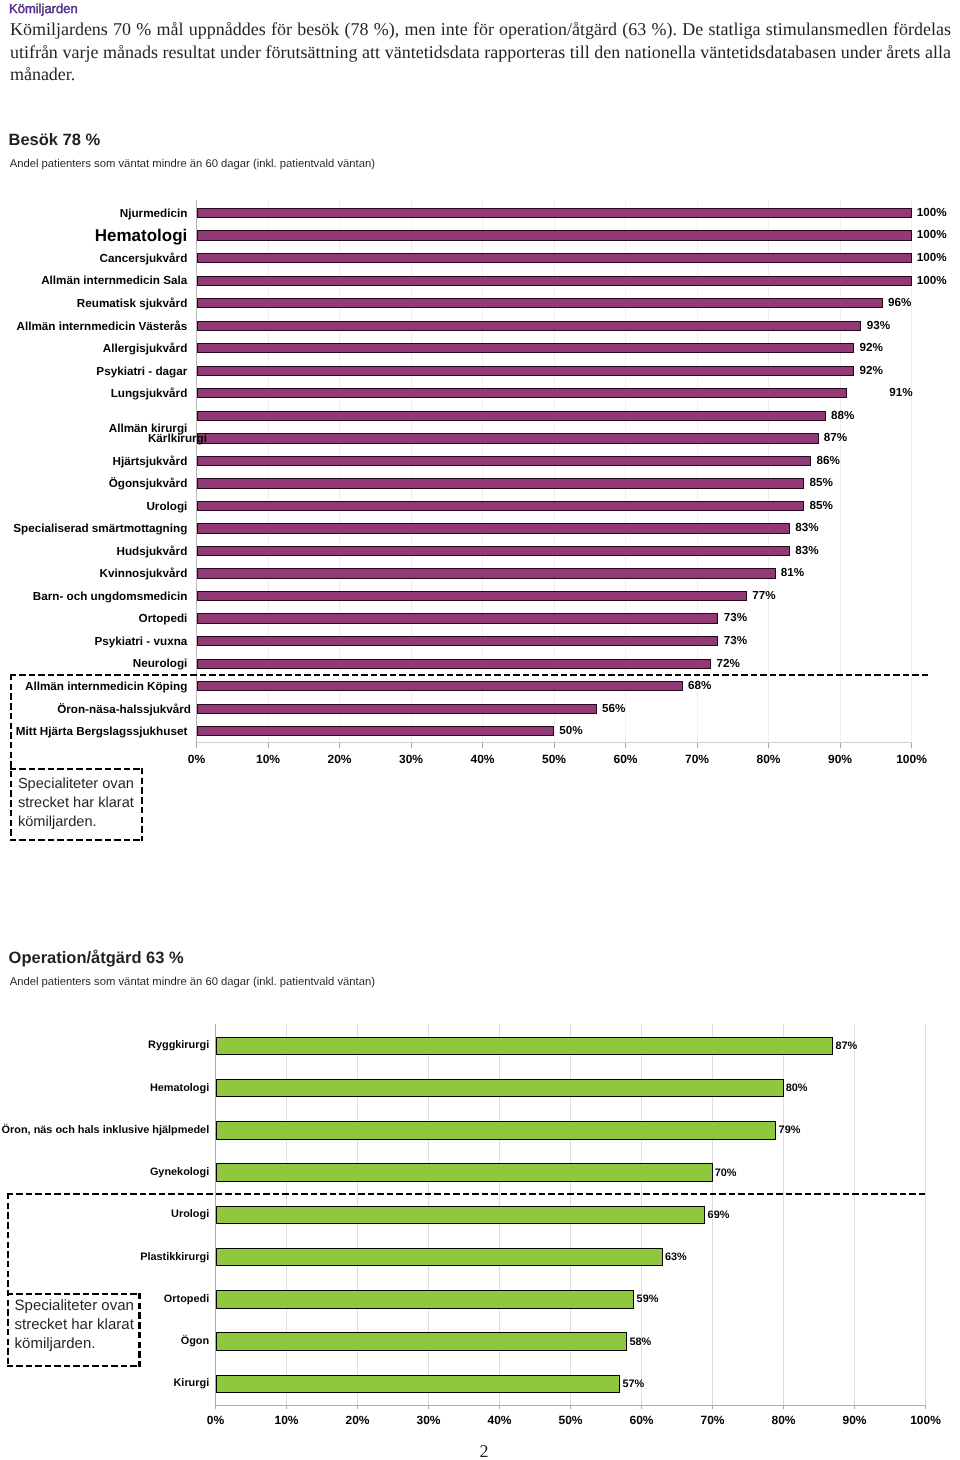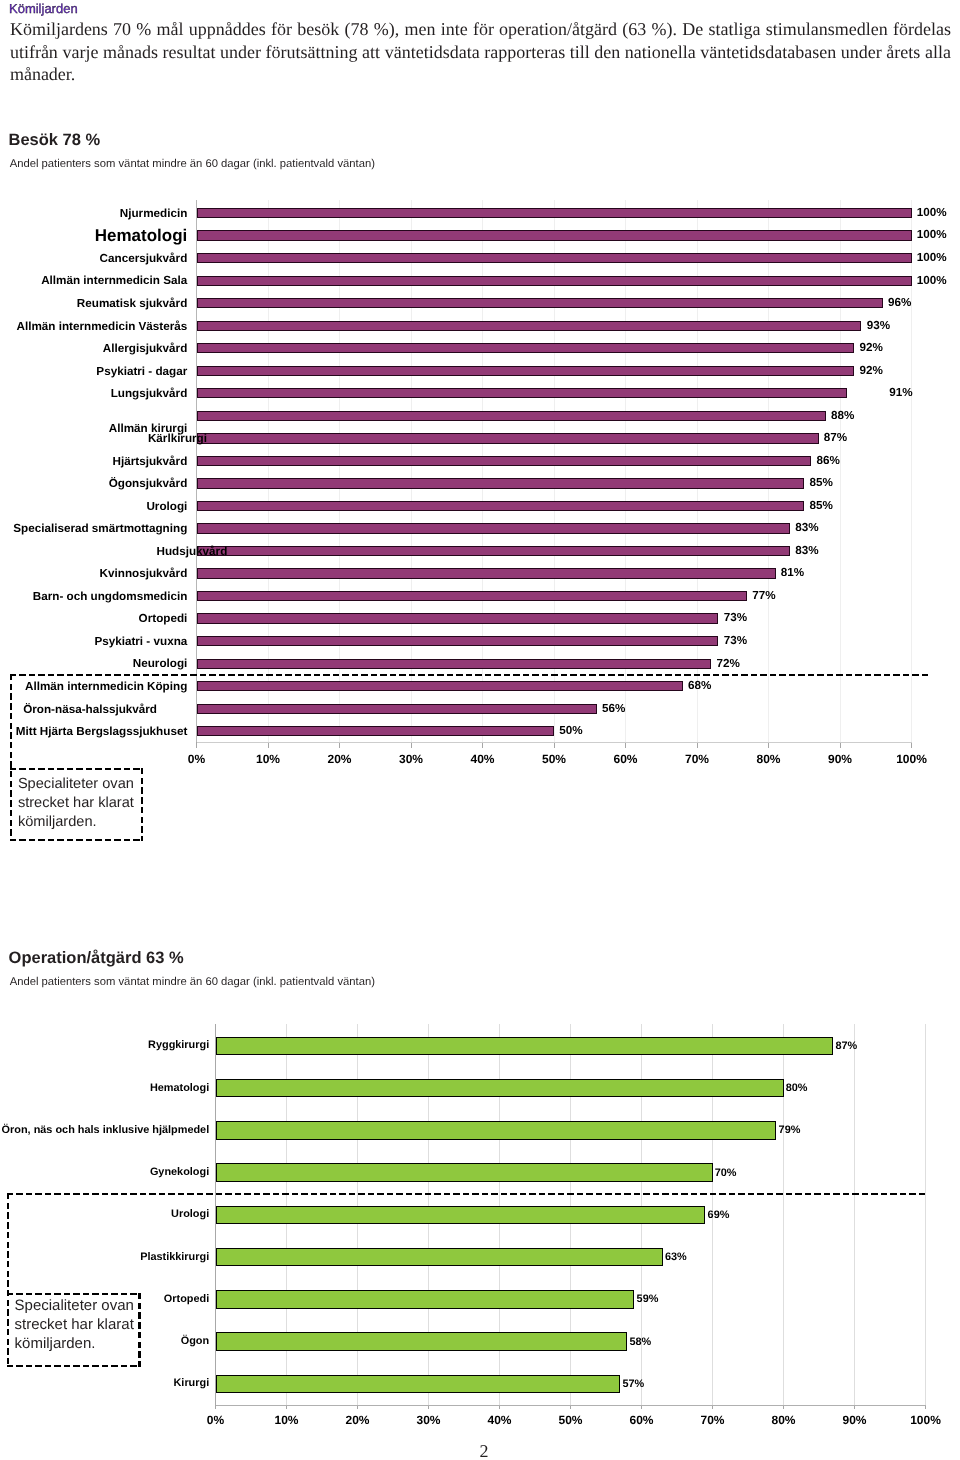--- a/index.html
+++ b/index.html
@@ -184,35 +184,35 @@
 <div class="cat-label" style="left: 0px; width: 207px; top: 433.15px; line-height: 11.7px; font-size: 11.7px;">Kärlkirurgi</div>
 <div class="val-label" style="left: 823.75px; top: 432.25px; line-height: 11.7px; font-size: 11.7px;">87%</div>
 <div class="cat-label" style="left: 0px; width: 187.3px; top: 455.68px; line-height: 11.7px; font-size: 11.7px;">Hjärtsjukvård</div>
 <div class="val-label" style="left: 816.6px; top: 454.78px; line-height: 11.7px; font-size: 11.7px;">86%</div>
 <div class="cat-label" style="left: 0px; width: 187.3px; top: 478.21px; line-height: 11.7px; font-size: 11.7px;">Ögonsjukvård</div>
 <div class="val-label" style="left: 809.45px; top: 477.31px; line-height: 11.7px; font-size: 11.7px;">85%</div>
 <div class="cat-label" style="left: 0px; width: 187.3px; top: 500.74px; line-height: 11.7px; font-size: 11.7px;">Urologi</div>
 <div class="val-label" style="left: 809.45px; top: 499.84px; line-height: 11.7px; font-size: 11.7px;">85%</div>
 <div class="cat-label" style="left: 0px; width: 187.3px; top: 523.27px; line-height: 11.7px; font-size: 11.7px;">Specialiserad smärtmottagning</div>
 <div class="val-label" style="left: 795.15px; top: 522.37px; line-height: 11.7px; font-size: 11.7px;">83%</div>
-<div class="cat-label" style="left: 0px; width: 187.3px; top: 545.8px; line-height: 11.7px; font-size: 11.7px; margin-left: 40px;">Hudsjukvård</div>
+<div class="cat-label" style="left: 0px; width: 187.3px; top: 545.8px; line-height: 11.7px; font-size: 11.7px;">Hudsjukvård</div>
 <div class="val-label" style="left: 795.15px; top: 544.9px; line-height: 11.7px; font-size: 11.7px;">83%</div>
 <div class="cat-label" style="left: 0px; width: 187.3px; top: 568.33px; line-height: 11.7px; font-size: 11.7px;">Kvinnosjukvård</div>
 <div class="val-label" style="left: 780.85px; top: 567.43px; line-height: 11.7px; font-size: 11.7px;">81%</div>
 <div class="cat-label" style="left: 0px; width: 187.3px; top: 590.86px; line-height: 11.7px; font-size: 11.7px;">Barn- och ungdomsmedicin</div>
 <div class="val-label" style="left: 752.25px; top: 589.96px; line-height: 11.7px; font-size: 11.7px;">77%</div>
 <div class="cat-label" style="left: 0px; width: 187.3px; top: 613.39px; line-height: 11.7px; font-size: 11.7px;">Ortopedi</div>
 <div class="val-label" style="left: 723.65px; top: 612.49px; line-height: 11.7px; font-size: 11.7px;">73%</div>
 <div class="cat-label" style="left: 0px; width: 187.3px; top: 635.92px; line-height: 11.7px; font-size: 11.7px;">Psykiatri - vuxna</div>
 <div class="val-label" style="left: 723.65px; top: 635.02px; line-height: 11.7px; font-size: 11.7px;">73%</div>
 <div class="cat-label" style="left: 0px; width: 187.3px; top: 658.45px; line-height: 11.7px; font-size: 11.7px;">Neurologi</div>
 <div class="val-label" style="left: 716.5px; top: 657.55px; line-height: 11.7px; font-size: 11.7px;">72%</div>
 <div class="cat-label" style="left: 0px; width: 187.3px; top: 680.98px; line-height: 11.7px; font-size: 11.7px;">Allmän internmedicin Köping</div>
 <div class="val-label" style="left: 687.9px; top: 680.08px; line-height: 11.7px; font-size: 11.7px;">68%</div>
-<div class="cat-label" style="left: 0px; width: 157px; top: 703.51px; line-height: 11.7px; font-size: 11.7px;">Öron-näsa-halssjukvård</div>
+<div class="cat-label" style="left: 0px; width: 191px; top: 703.51px; line-height: 11.7px; font-size: 11.7px;">Öron-näsa-halssjukvård</div>
 <div class="val-label" style="left: 602.1px; top: 702.61px; line-height: 11.7px; font-size: 11.7px;">56%</div>
 <div class="cat-label" style="left: 0px; width: 187.3px; top: 726.04px; line-height: 11.7px; font-size: 11.7px;">Mitt Hjärta Bergslagssjukhuset</div>
 <div class="val-label" style="left: 559.2px; top: 725.14px; line-height: 11.7px; font-size: 11.7px;">50%</div>
 <div class="dashline" style="left: 9.6px; top: 673.7px; width: 920.8px;"></div>
 <div class="vdash" style="left: 9.6px; top: 673.7px; height: 167.6px;"></div>
 <div class="annbox" style="left: 10.3px; top: 767.8px; width: 133.2px; height: 73.5px; font-size: 14.6px; line-height: 18.8px;">
     <div class="eh" style="width: 133.2px; top: 0px;"></div>
     <div class="eh" style="width: 133.2px; top: 71px;"></div>
     <div class="ev" style="height: 73.5px; left: 130.7px;"></div>
     <span style="left: 7.6px; top: 7.4px; width: 123.2px;">Specialiteter ovan strecket har klarat kömiljarden.</span>

